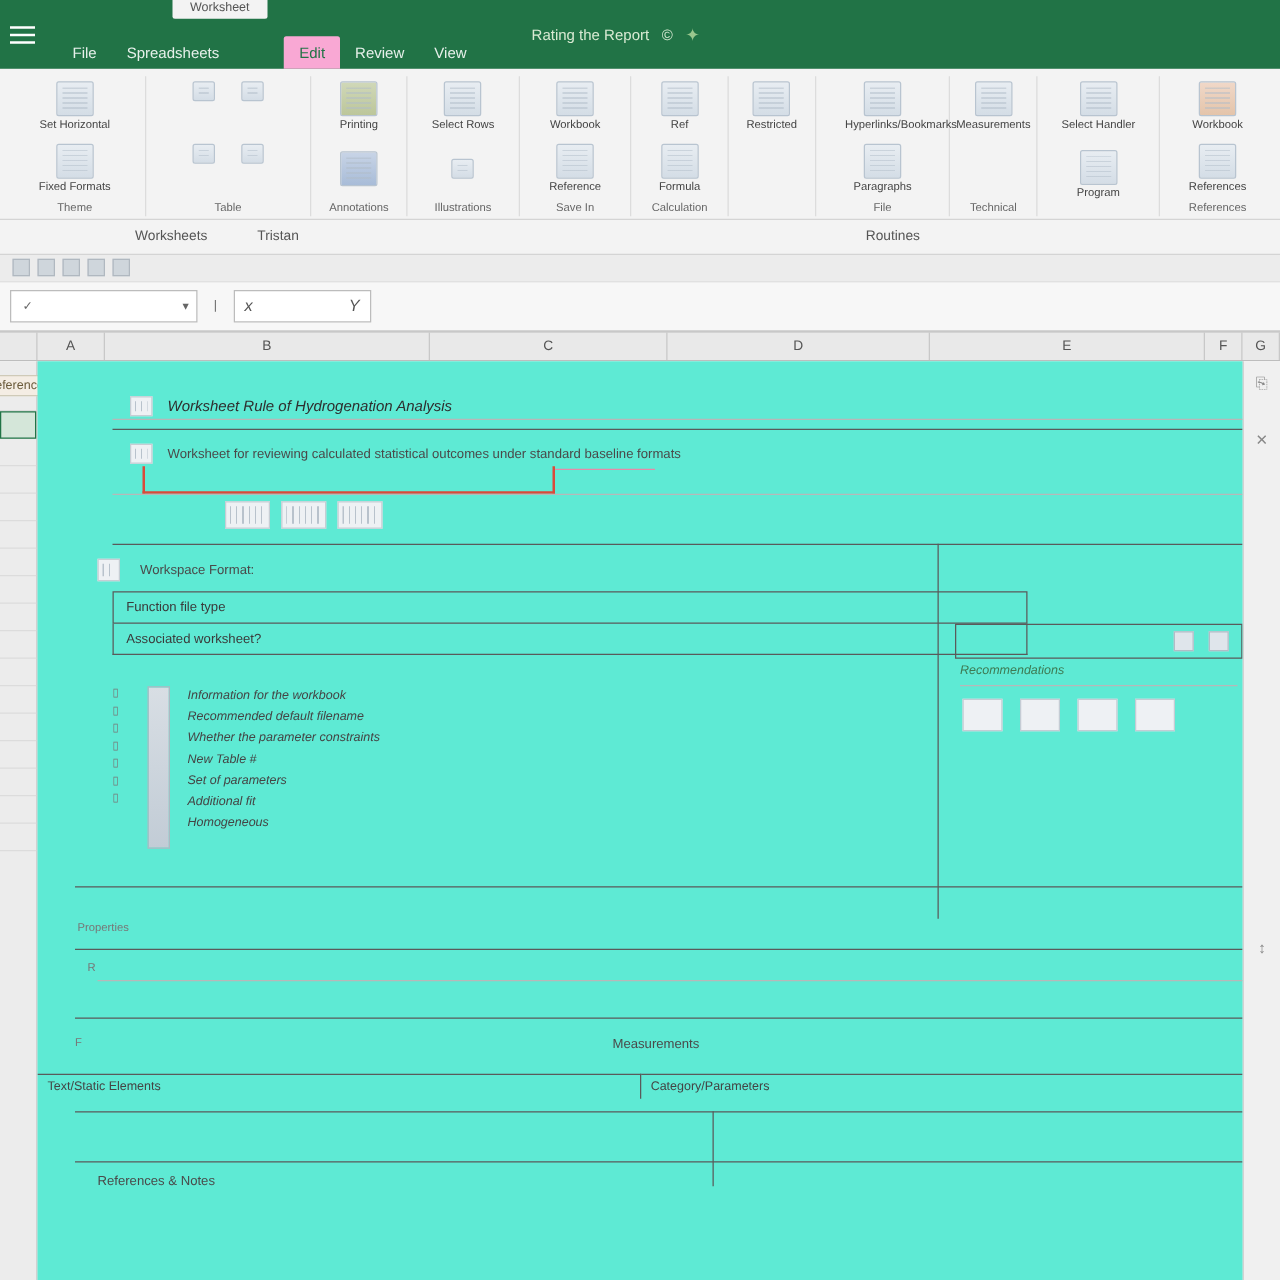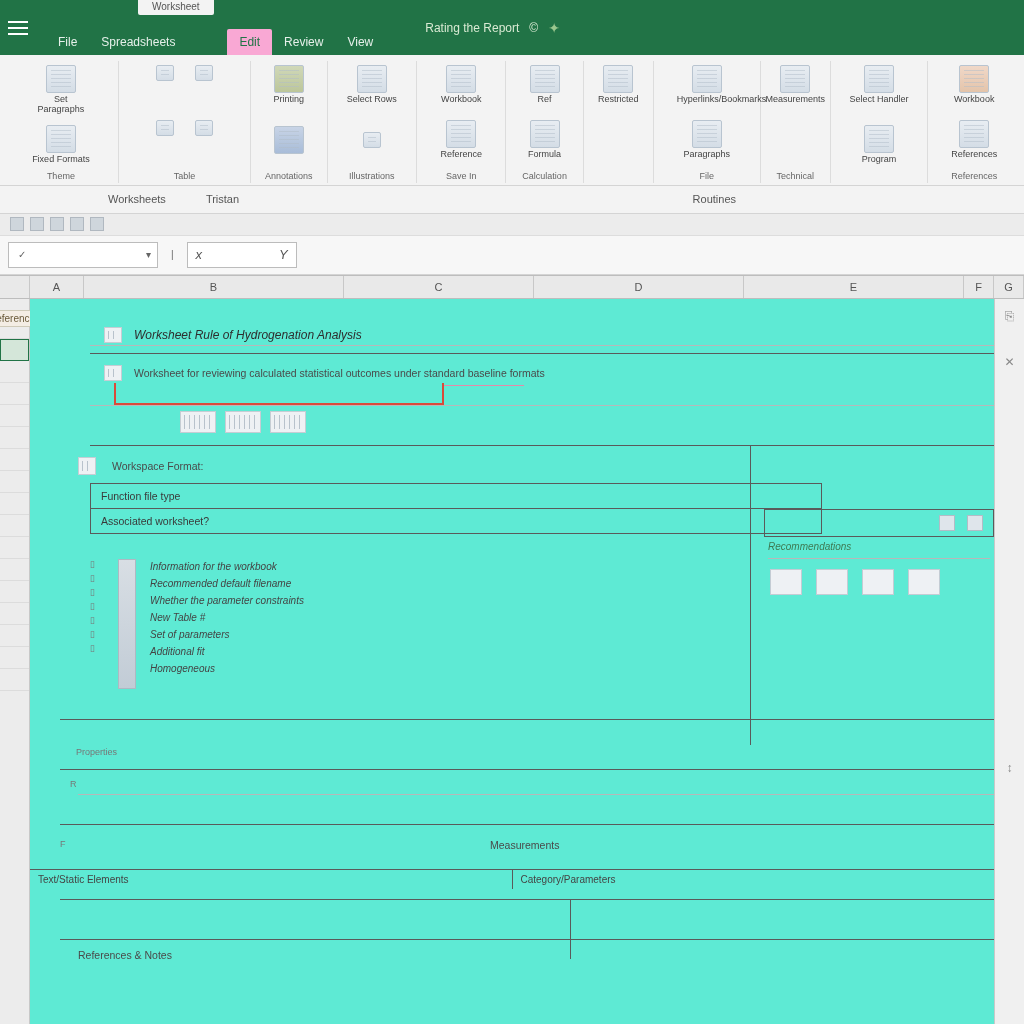--- a/index.html
+++ b/index.html
@@ -114,21 +114,21 @@
     <span>©</span>
     <span class="sparkle">✦</span>
   </div>
 </div>
 
 <div class="ribbon">
   <div class="ribbon-group">
     <div class="controls">
       <div class="ribbon-btn">
           <div class="ico"></div>
-          <div class="lbl">Set Paragraphs</div>
+          <div class="lbl">Set Horizontal</div>
         </div>
       <div class="ribbon-btn">
           <div class="ico"></div>
           <div class="lbl">Fixed Formats</div>
         </div>
     </div>
     <div class="glabel">Theme</div>
   </div>
   <div class="ribbon-group">
     <div class="controls">
@@ -392,21 +392,21 @@
         <div class="listitem">Recommended default filename</div>
         <div class="listitem">Whether the parameter constraints</div>
         <div class="listitem">New Table #</div>
         <div class="listitem">Set of parameters</div>
         <div class="listitem">Additional fit</div>
         <div class="listitem">Homogeneous</div>
       </div>
     </div>
 
     <div class="hline" style="top:420px; left:30px;"></div>
-    <div class="block tiny" style="left:46px; top:448px">Properties</div>
+    <div class="block tiny" style="left:32px; top:448px">Properties</div>
     <div class="hline" style="top:470px; left:30px;"></div>
     <div class="block tiny" style="left:40px; top:480px">R</div>
     <div class="hline thin" style="top:495px; left:48px;"></div>
 
     <div class="hline" style="top:525px; left:30px;"></div>
     <div class="block tiny" style="left:30px; top:540px">F</div>
     <div class="block subtext" style="left:460px; top:540px">Measurements</div>
 
     <div class="footer-split" style="top:570px;">
       <div>Text/Static Elements</div>

